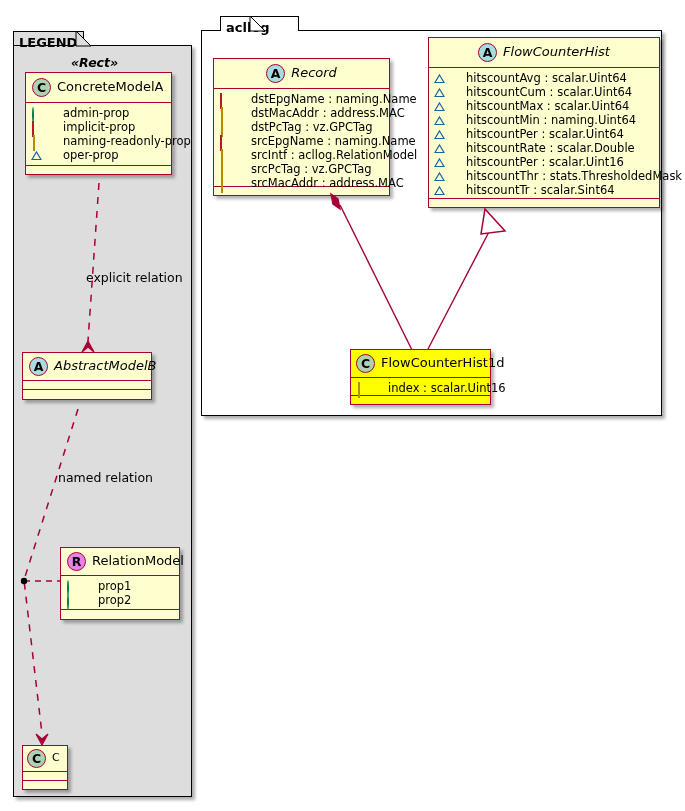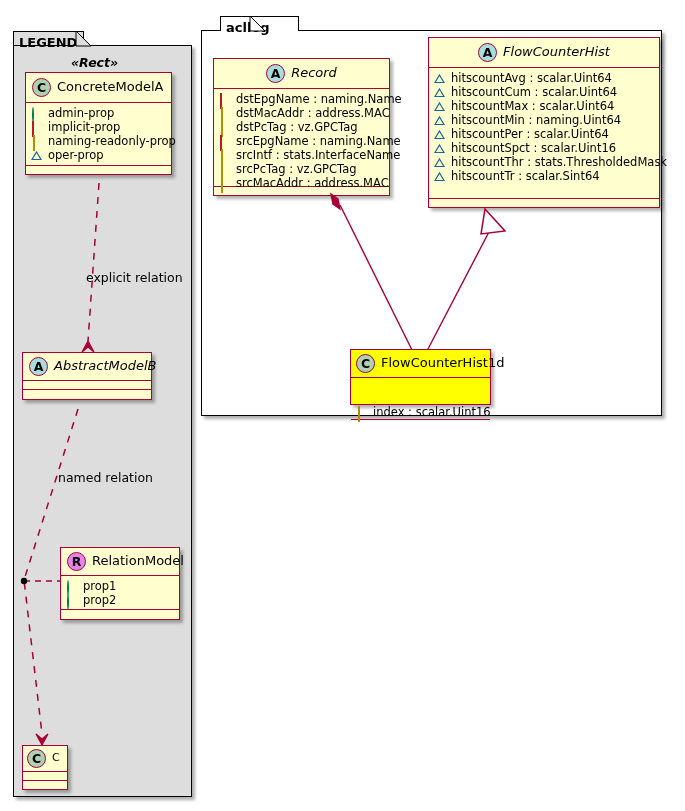--- a/index.html
+++ b/index.html
@@ -76,21 +76,21 @@
     border-bottom: 1px solid #a80036;
     padding: 3px 4px 3px 5px;
   }
   .cls-footer {
     box-sizing: border-box;
     height: 9px;
   }
   .attr {
     display: flex;
     align-items: center;
-    gap: 6px;
+    gap: 21px;
     font-size: 11.5px;
     line-height: 14px;
     color: #000000;
     white-space: nowrap;
   }
   .attr-text { font-size: 11.5px; }
   
   .stereo {
     width: 19px; height: 19px;
     border-radius: 50%;
@@ -277,21 +277,21 @@
       <div class="attr">
         <span class="vis"><span class="vis-diamond"></span></span>
         <span class="attr-text">dstPcTag : vz.GPCTag</span>
       </div>
       <div class="attr">
         <span class="vis"><span class="vis-square"></span></span>
         <span class="attr-text">srcEpgName : naming.Name</span>
       </div>
       <div class="attr">
         <span class="vis"><span class="vis-diamond"></span></span>
-        <span class="attr-text">srcIntf : stats.InterfaceName</span>
+        <span class="attr-text">srcIntf : acllog.RelationModel</span>
       </div>
       <div class="attr">
         <span class="vis"><span class="vis-diamond"></span></span>
         <span class="attr-text">srcPcTag : vz.GPCTag</span>
       </div>
       <div class="attr">
         <span class="vis"><span class="vis-diamond"></span></span>
         <span class="attr-text">srcMacAddr : address.MAC</span>
       </div>
     </div>
@@ -343,21 +343,29 @@
             </svg>
           </span>
         <span class="attr-text">hitscountPer : scalar.Uint64</span>
       </div>
       <div class="attr">
         <span class="vis">
             <svg class="vis-tri-svg" width="11" height="11" viewBox="0 0 11 11">
               <path d="M5.5 2 L10 9.5 L1 9.5 Z" fill="none" stroke="#1963a0" stroke-width="1.2"></path>
             </svg>
           </span>
-        <span class="attr-text">hitscountSpct : scalar.Uint16</span>
+        <span class="attr-text">hitscountRate : scalar.Double</span>
+      </div>
+      <div class="attr">
+        <span class="vis">
+            <svg class="vis-tri-svg" width="11" height="11" viewBox="0 0 11 11">
+              <path d="M5.5 2 L10 9.5 L1 9.5 Z" fill="none" stroke="#1963a0" stroke-width="1.2"></path>
+            </svg>
+          </span>
+        <span class="attr-text">hitscountPer : scalar.Uint16</span>
       </div>
       <div class="attr">
         <span class="vis">
             <svg class="vis-tri-svg" width="11" height="11" viewBox="0 0 11 11">
               <path d="M5.5 2 L10 9.5 L1 9.5 Z" fill="none" stroke="#1963a0" stroke-width="1.2"></path>
             </svg>
           </span>
         <span class="attr-text">hitscountThr : stats.ThresholdedMask</span>
       </div>
       <div class="attr">
@@ -370,21 +378,21 @@
       </div>
     </div>
     <div class="cls-footer"></div>
   </div>
 
   <div class="cls gold" style="left:350px; top:349px; width:141px; height:56px;">
     <div class="cls-header left" style="height:28px; padding:3px 5px;">
       <span class="stereo stereo-C">C</span>
       <span class="cls-title">FlowCounterHist1d</span>
     </div>
-    <div class="cls-body" style="height:18px;margin-top:24px;">
+    <div class="cls-body" style="height:18px;">
       <div class="attr">
         <span class="vis"><span class="vis-diamond"></span></span>
         <span class="attr-text">index : scalar.Uint16</span>
       </div>
     </div>
     <div class="cls-footer"></div>
   </div>
 
   <svg class="links">
      AbstractModelB (dashed, explicit relation) --&gt;

